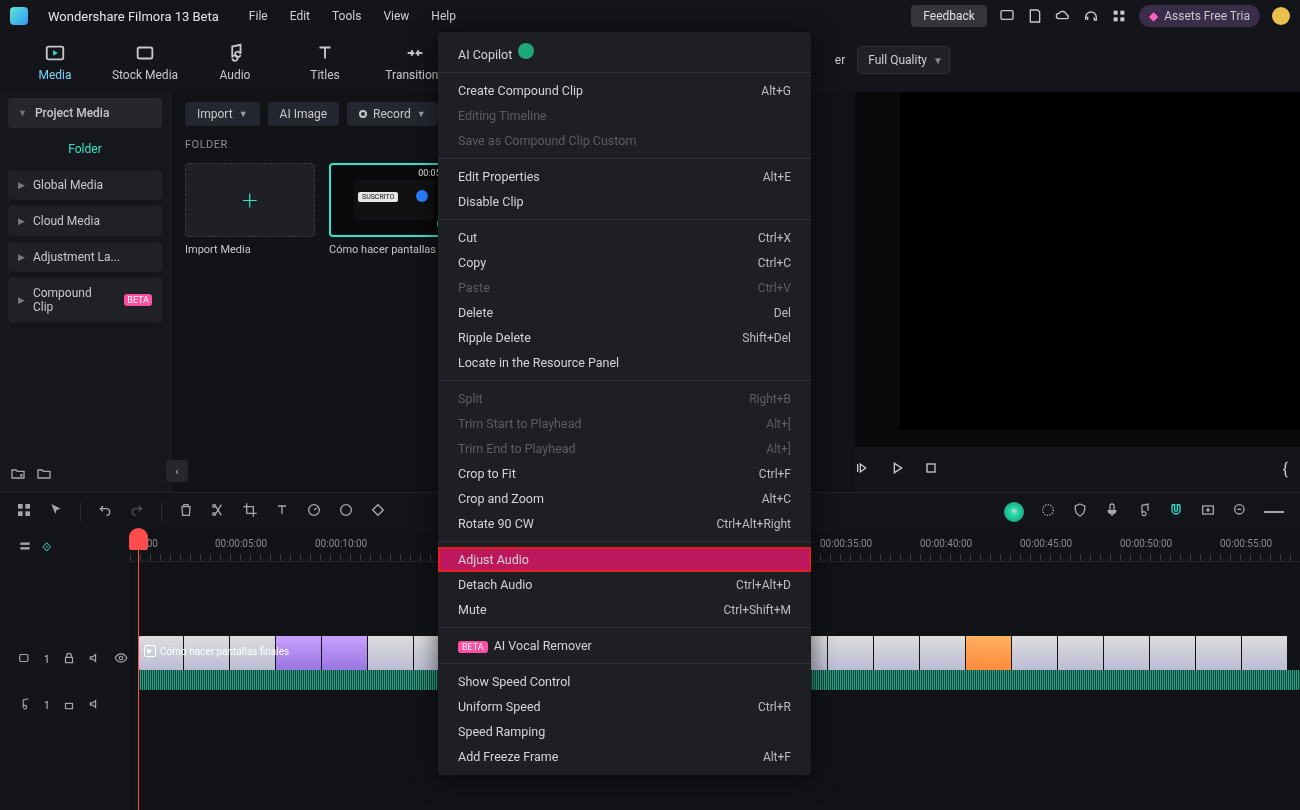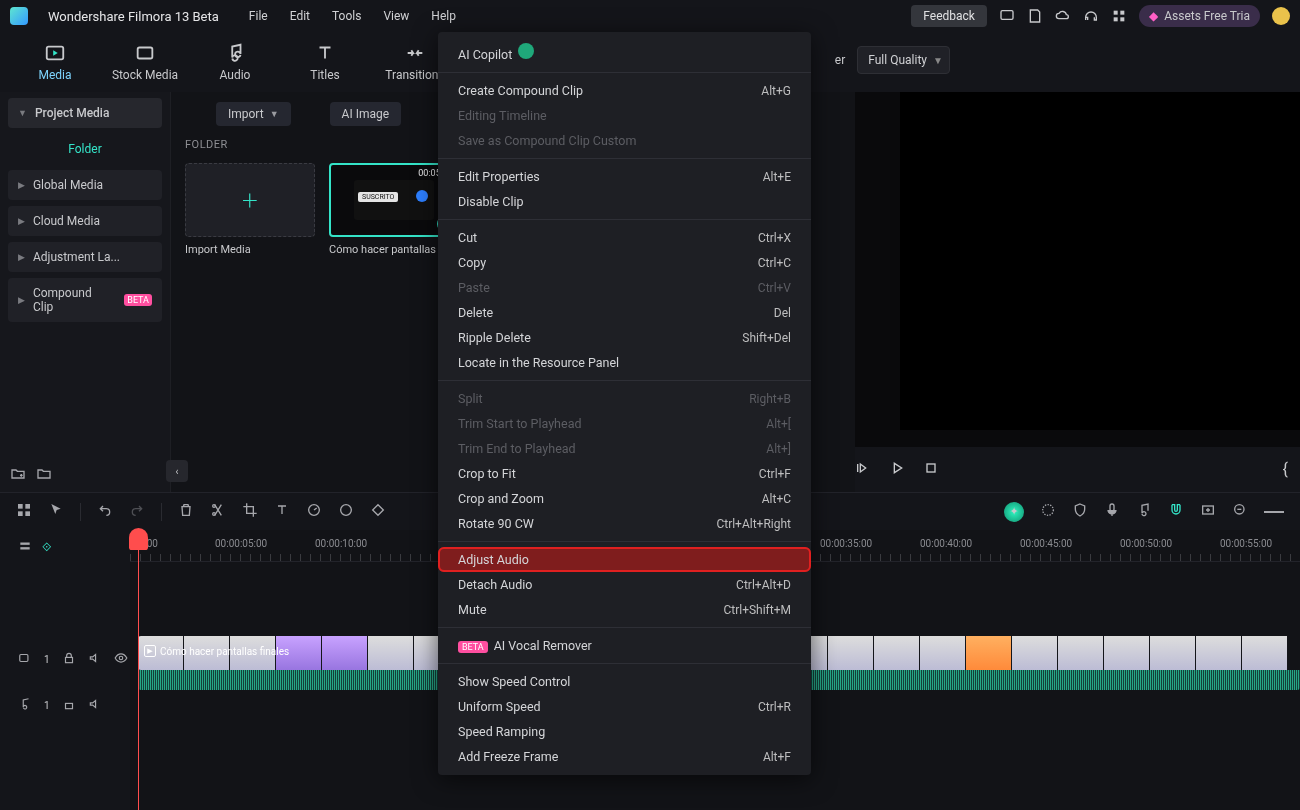--- a/index.html
+++ b/index.html
@@ -32,21 +32,21 @@
 .workspace { display:flex; height: 400px; }
 .sidebar { width: 170px; background:#16171c; padding:6px 8px; display:flex; flex-direction:column; gap:6px;}
 .side-btn { background:#202127; border-radius:4px; padding:8px 10px; display:flex; align-items:center; gap:6px; font-size:12px; cursor:pointer;}
 .side-btn.primary { background:#26272d; font-weight:500; }
 .side-btn .chev { color:#7a7b80; font-size:9px; margin-right:2px;}
 .side-folder-lbl { text-align:center; color:#34e4c8; font-size:12px; padding:8px 0;}
 .badge-beta { background:#ff4fa0; color:#fff; font-size:9px; padding:1px 3px; border-radius:3px; margin-left:4px;}
 
 .media-panel { flex:1; background:#121317; padding:10px 14px; position:relative; border-left:1px solid #1e1f24;}
 .media-top-btns { display:flex; gap:8px; }
-.mp-btn { background:#252730; border-radius:4px; padding:5px 12px; font-size:12px; display:flex; align-items:center; gap:6px;margin-left:31px;}
+.mp-btn { background:#252730; border-radius:4px; padding:5px 12px; font-size:12px; display:flex; align-items:center; gap:6px;}
 .mp-btn .chev{font-size:9px;color:#9a9ba0;}
 .rec-dot{width:8px;height:8px;border-radius:50%;border:2px solid #c8c9cc;}
 .folder-title{font-size:11px;color:#8d8e93;margin-top:12px;letter-spacing:.5px;}
 .thumbs{display:flex;gap:14px;margin-top:12px;}
 .thumb-card{width:130px;}
 .thumb-box{width:130px;height:74px;border-radius:4px;background:#1f2026;display:flex;align-items:center;justify-content:center;position:relative;}
 .thumb-box.import{border:1px dashed #3a3b42;}
 .plus-sign{font-size:28px;color:#34e4c8;font-weight:200;}
 .thumb-box.clip{border:2px solid #34e4c8;background:#0a0a0c;}
 .thumb-box.clip .tc{position:absolute;top:3px;right:4px;font-size:9px;color:#e8e8ea;}
@@ -95,21 +95,21 @@
 .wave-strip{position:absolute;left:8px;right:0;top:34px;height:20px;background:#14403a;border-radius:0 0 3px 3px;overflow:hidden;}
 .wave-strip::before{content:"";position:absolute;inset:0;background:repeating-linear-gradient(90deg,#2dd4a7 0 1px,transparent 1px 2px);opacity:.7;}
 
 
 .ctx{position:absolute;left:438px;top:0;width:373px;background:#1e1f24;border-radius:4px;box-shadow:0 4px 24px rgba(0,0,0,.6);z-index:100;padding:6px 0;margin-top:32px;}
 .ctx-item{display:flex;align-items:center;justify-content:space-between;padding:5px 20px;font-size:12.5px;color:#d4d5d8;cursor:pointer;}
 .ctx-item.disabled{color:#5c5d63;cursor:default;}
 .ctx-item .sc{font-size:12px;color:#bebebf;}
 .ctx-item.disabled .sc{color:#5c5d63;}
 .ctx-sep{height:1px;background:#2e2f36;margin:5px 0;}
-.ctx-item.hl{outline:2.5px solid #e02020;outline-offset:-2px;background:#7f1d1d;border-radius:6px;}
+.ctx-item.hl{outline:2.5px solid #e02020;outline-offset:-2px;background:#be185d;}
 .copilot-badge{width:16px;height:16px;border-radius:50%;background:#1fa87a;display:inline-block;margin-left:6px;}
 .ctx-beta{background:#ff4fa0;color:#fff;font-size:9px;padding:1px 4px;border-radius:3px;margin-right:6px;}
 
 .tl-row-icons{display:flex;gap:12px;align-items:center;}
 .tl-row-icons span{font-size:10px;color:#c8c9cc;}
 </style>
 </head>
 <body>
 
 <div class="titlebar">

